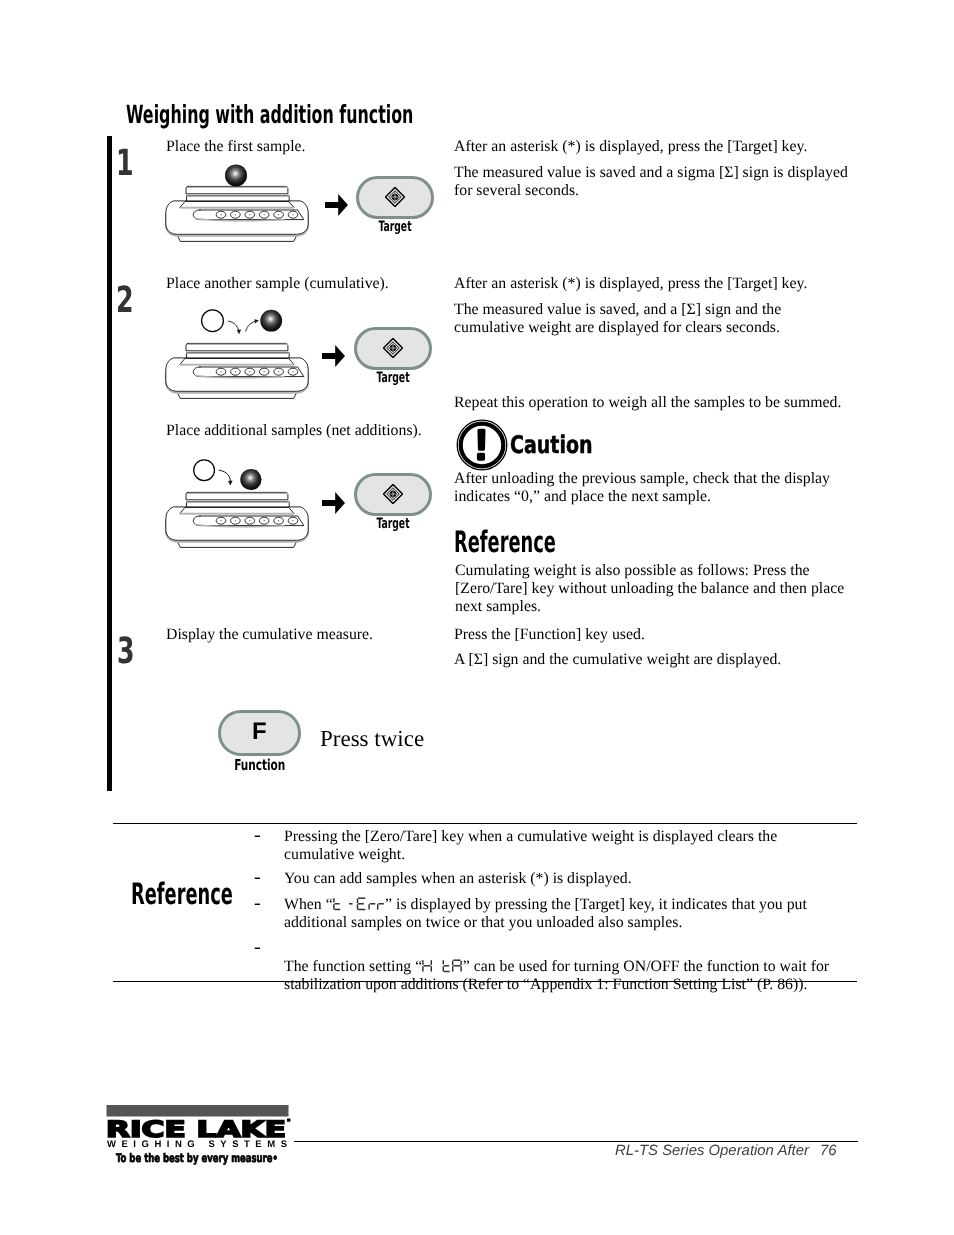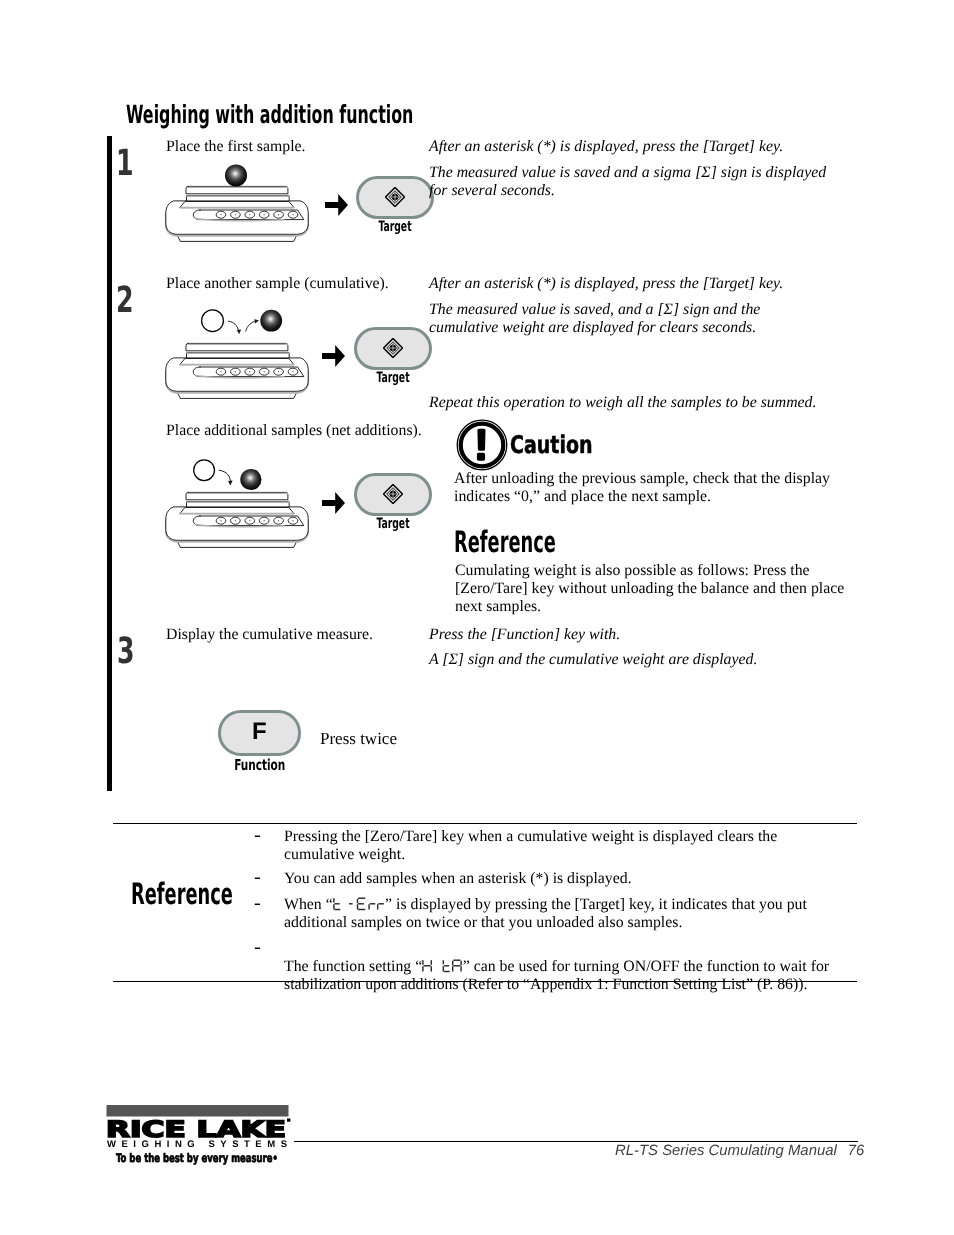--- a/index.html
+++ b/index.html
@@ -7,21 +7,21 @@
        font-family:"Liberation Serif",serif;color:#000;
        -webkit-font-smoothing:antialiased;text-rendering:geometricPrecision;}
   .abs{position:absolute;}
   .cond{font-family:"DejaVu Sans Condensed","DejaVu Sans",sans-serif;font-weight:bold;
         white-space:nowrap;transform-origin:left top;}
   #heading{left:126px;top:101.5px;font-size:25px;line-height:25px;transform:scaleX(.705);}
   #rail{left:106.9px;top:136px;width:5.3px;height:655px;background:#000;}
   .stepnum{font-family:"DejaVu Sans Condensed","DejaVu Sans",sans-serif;font-weight:bold;
            color:#333;font-size:36px;line-height:36px;transform:scaleX(.78);transform-origin:left top;}
   .body-txt{font-size:15.8px;line-height:17.8px;}
-  .rcol{left:429px;font-style:italic;}
+  .rcol{left:454px;}
   .keyshape{position:absolute;left:0;top:0;box-sizing:border-box;background:#e4e4e4;
             border:3px solid #7e8f8d;border-radius:22px;}
   .keycap{position:absolute;font-family:"DejaVu Sans Condensed","DejaVu Sans",sans-serif;
           font-weight:bold;white-space:nowrap;}
   .sec-head{font-family:"DejaVu Sans Condensed","DejaVu Sans",sans-serif;font-weight:bold;
             white-space:nowrap;transform-origin:left top;}
   hr.rule{position:absolute;border:0;border-top:1.55px solid #000;margin:0;}
 </style>
 </head>
 <body>
@@ -241,31 +241,31 @@
 </svg>
     <div class="cond" style="position:absolute;left:53.5px;top:14.3px;font-size:24.3px;line-height:24.3px;transform:scaleX(.87);-webkit-text-stroke:0.5px #000">Caution</div>
   </div>
   <div class="abs body-txt" style="left:454px;top:470px;width:385px">After unloading the previous sample, check that the display indicates “0,” and place the next sample.</div>
 
   <div class="abs sec-head" style="left:454px;top:527.5px;font-size:29.5px;line-height:29.5px;transform:scaleX(.672)">Reference</div>
   <div class="abs body-txt" style="left:455px;top:562px;width:392px">Cumulating weight is also possible as follows: Press the [Zero/Tare] key without unloading the balance and then place next samples.</div>
 
   <div class="abs stepnum" style="left:117px;top:634px">3</div>
   <div class="abs body-txt" style="left:166px;top:626px;width:300px">Display the cumulative measure.</div>
-  <div class="abs body-txt rcol" style="top:626px">Press the [Function] key with.</div>
+  <div class="abs body-txt rcol" style="top:626px">Press the [Function] key used.</div>
   <div class="abs body-txt rcol" style="top:651px;width:396px">A [Σ] sign and the cumulative weight are displayed.</div>
 
   <div class="abs">
     <div class="abs" style="left:217.5px;top:710px;width:83.5px;height:45.6px">
   <div class="keyshape" style="width:83.5px;height:45.6px;border-radius:22.8px"></div>
   <div style="position:absolute;left:0;top:10.3px;width:83.5px;text-align:center;font-family:'Liberation Sans',sans-serif;font-weight:bold;font-size:24px;line-height:24px">F</div>
   <div class="keycap cond" style="left:0;top:47.5px;width:83.5px;text-align:center;font-size:15px;line-height:15px;transform:scaleX(.78);transform-origin:center top">Function</div>
 </div>
   </div>
-  <div class="abs body-txt" style="left:320px;top:729px;white-space:nowrap;font-size:17px;line-height:19px">Press twice</div>
+  <div class="abs body-txt" style="left:320px;top:729px;white-space:nowrap;font-size:23px;line-height:19px">Press twice</div>
 
   <hr class="rule" style="left:113px;top:823px;width:744px">
   <hr class="rule" style="left:113px;top:981px;width:744px">
   <div class="abs sec-head" style="left:131px;top:880px;font-size:29.5px;line-height:29.5px;transform:scaleX(.672)">Reference</div>
   <div class="abs" style="left:253px;top:827.8px;width:610px">
     <div class="abs body-txt" style="left:0;top:0px;width:575px">
         <span class="abs" style="left:1px;top:-1px;font-size:20px;line-height:17.8px">-</span>
         <span class="abs" style="left:31px;top:0;width:552px;display:block"><span>Pressing the [Zero/Tare] key when a cumulative weight is displayed clears the cumulative weight.</span></span>
       </div>
     <div class="abs body-txt" style="left:0;top:42px;width:575px">
@@ -321,16 +321,16 @@
     <svg width="195" height="74" viewBox="0 0 195 74">
  <rect x="0.5" y="2" width="182" height="11.5" fill="#555"></rect>
  <text x="0" y="34.0" font-family="'DejaVu Sans Condensed','DejaVu Sans',sans-serif" font-weight="bold" font-size="22.5" textLength="180" lengthAdjust="spacingAndGlyphs" stroke="#000" stroke-width="1.6" paint-order="stroke">RICE LAKE</text>
  <rect x="181" y="15.5" width="3.4" height="3.2" fill="#000"></rect>
  <text x="1" y="44.4" font-family="'Liberation Sans',sans-serif" font-weight="bold" font-size="9.5" textLength="180" lengthAdjust="spacing">WEIGHING SYSTEMS</text>
  <text x="10" y="59.4" font-family="'DejaVu Sans Condensed','DejaVu Sans',sans-serif" font-weight="bold" font-size="11.8" textLength="162" lengthAdjust="spacingAndGlyphs" stroke="#000" stroke-width="0.7" paint-order="stroke">To be the best by every measure•</text>
 </svg>
   </div>
   <hr class="rule" style="left:294px;top:1141px;width:564px;border-top-width:1.4px">
   <div class="abs" style="left:615px;top:1143px;font-family:'Liberation Sans',sans-serif;font-style:italic;font-size:14.9px;color:#3f3f3f;white-space:nowrap">
-    <span>RL-TS Series Cumulating Manual</span><span style="display:inline-block;width:11px"></span><span>76</span>
+    <span>RL-TS Series Operation After</span><span style="display:inline-block;width:11px"></span><span>76</span>
   </div>
 
 </div>
 
 </body></html>

